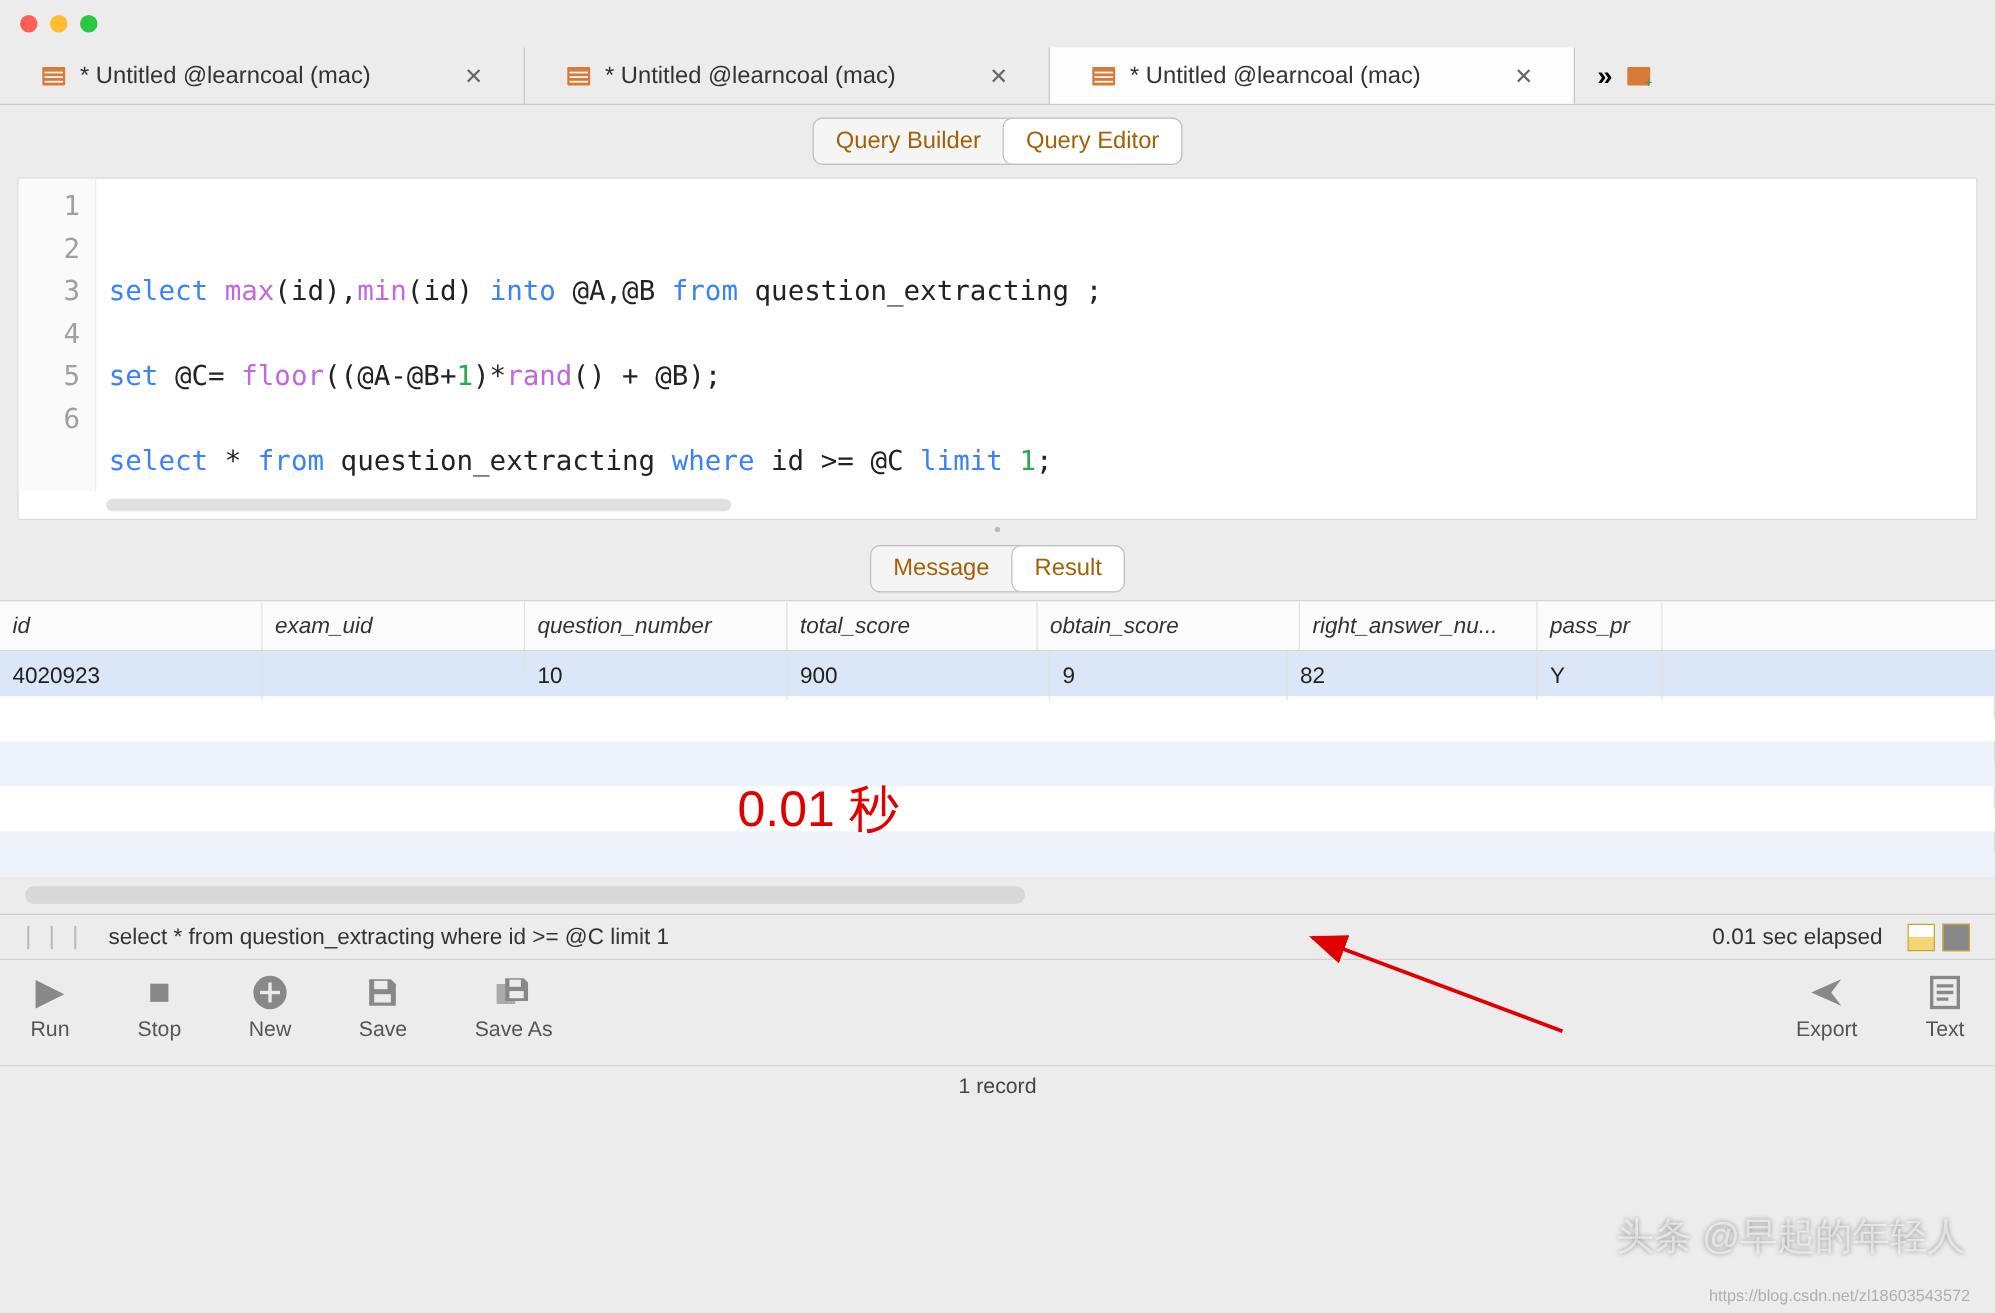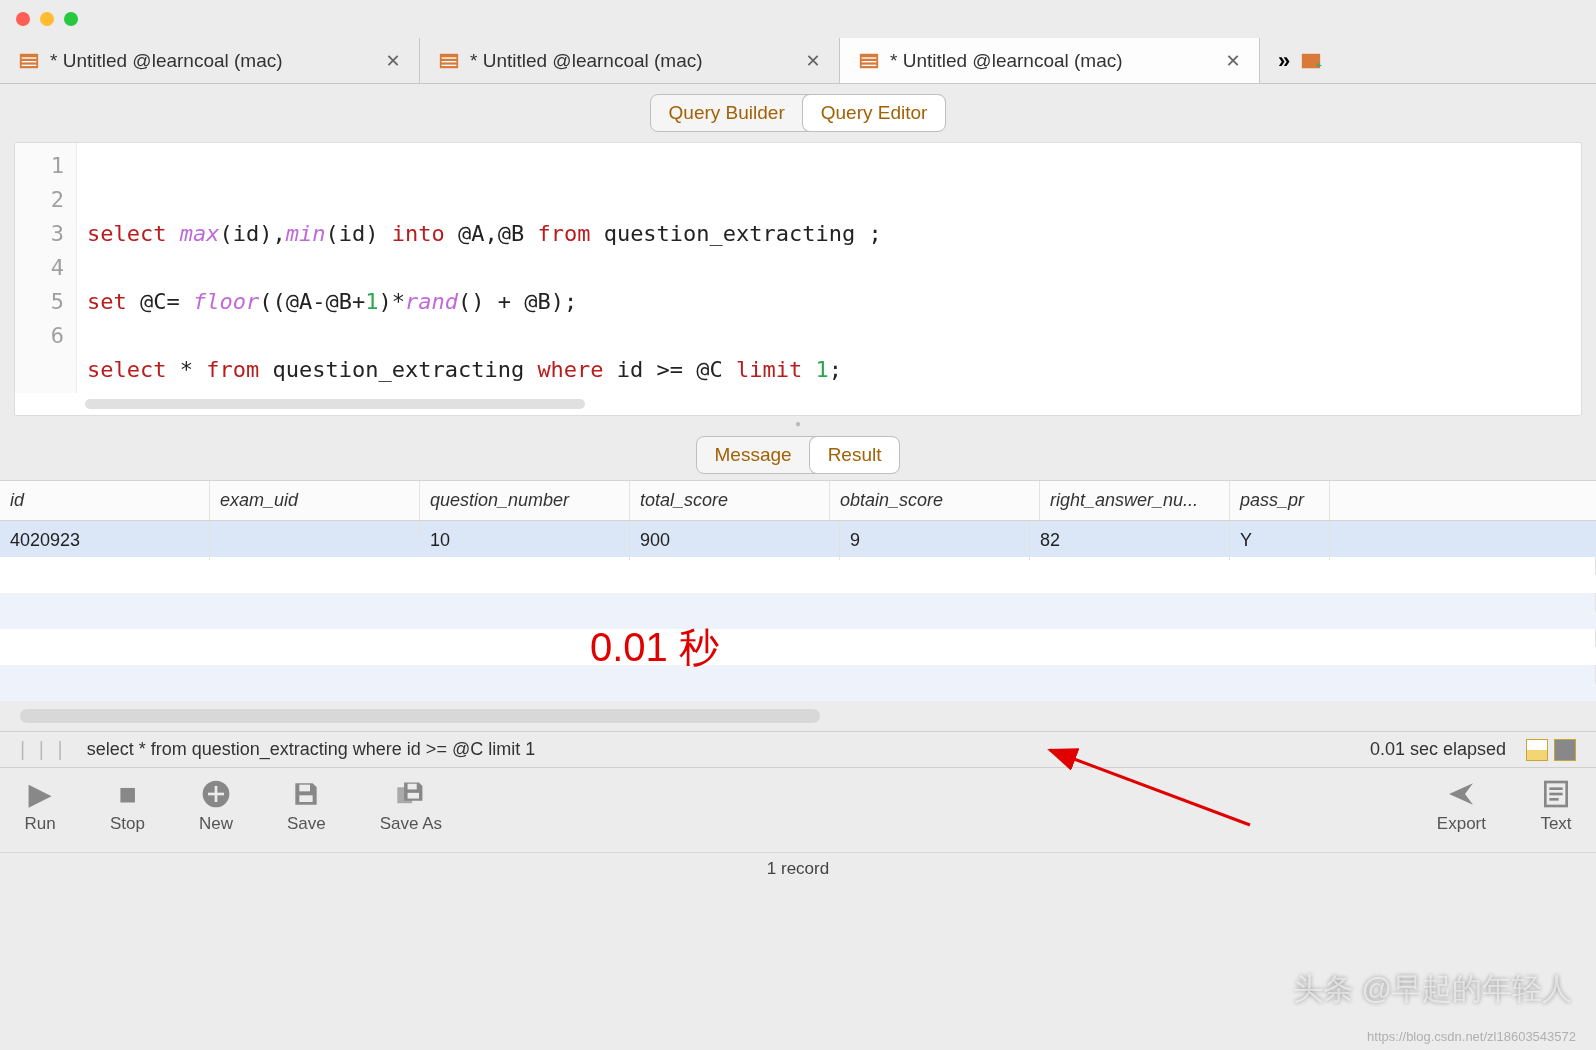--- a/index.html
+++ b/index.html
@@ -30,21 +30,21 @@
       display: flex;
       align-items: stretch;
       background: #ececec;
       border-bottom: 1px solid #c8c8c8;
     }
     .tab {
       flex: 1;
       max-width: 420px;
       display: flex;
       align-items: center;
-      padding: 0 18px;
+      padding: 0 32px;
       border-right: 1px solid #c8c8c8;
       gap: 10px;
       font-size: 19px;
       color: #333;
       cursor: pointer;
     }
     .tab.active { background: #fdfdfd; }
     .tab-icon {
       width: 22px; height: 22px;
       display: inline-flex; align-items: center; justify-content: center;
@@ -112,22 +112,22 @@
       border-right: 1px solid #eee;
       user-select: none;
     }
     .code {
       padding: 6px 10px;
       white-space: pre;
       color: #222;
       flex: 1;
       overflow: hidden;
     }
-    .kw { color: #b91c1c; }
-    .fn { color: #c06ad9; font-style: italic; }
+    .kw { color: #3b82f6; }
+    .fn { color: #c06ad9; }
     .num { color: #2aa84f; }
     .hscroll {
       height: 10px;
       margin: 6px 70px 6px 70px;
       background: #e0e0e0;
       border-radius: 5px;
       width: 500px;
     }
     .splitter {
       height: 14px;

